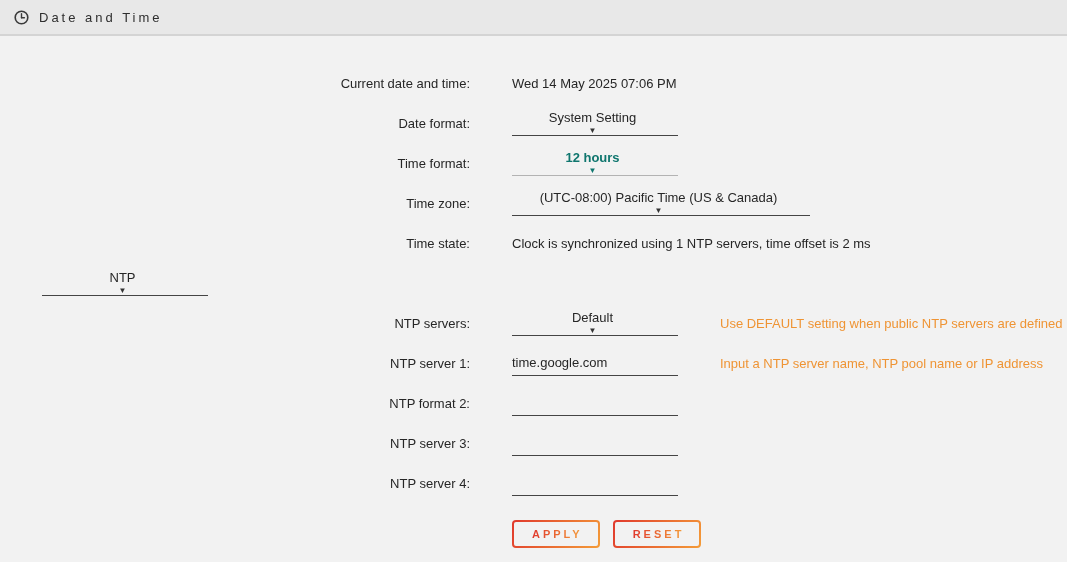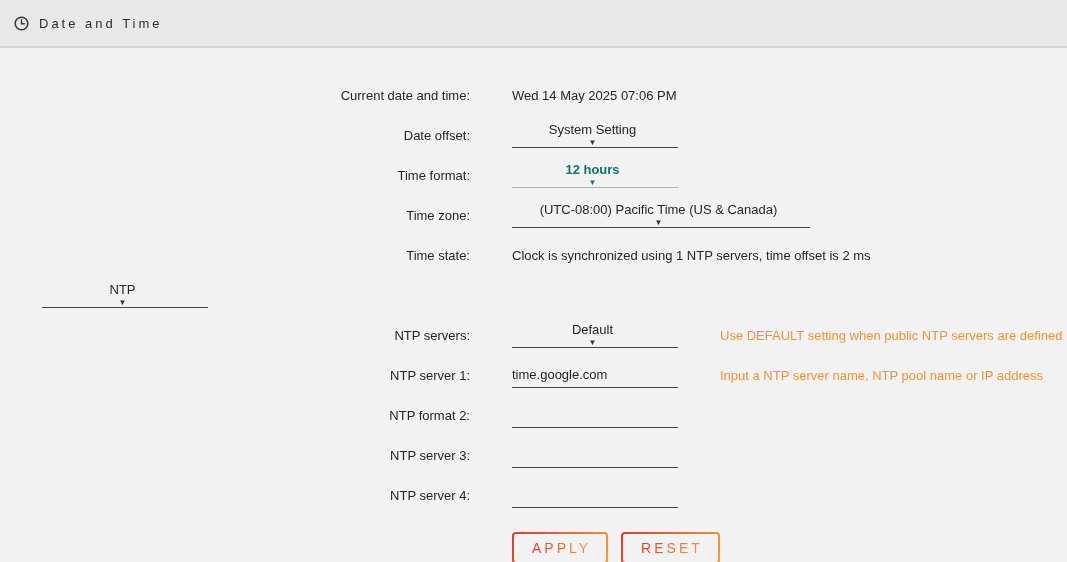--- a/index.html
+++ b/index.html
@@ -6,21 +6,21 @@
   html, body {
     margin: 0; padding: 0;
     width: 1067px; height: 562px;
     background: #f2f2f2;
     font-family: "Liberation Sans", sans-serif;
     color: #262626;
     overflow: hidden;
   }
   
   .header {
-    height: 48px;
+    height: 36px;
     background: #e8e8e8;
     border-bottom: 2px solid #d4d4d4;
     display: flex;
     align-items: center;
     padding: 0 14px;
   }
   .header .clock-icon { display: inline-flex; flex: none; }
   .header-title {
     margin-left: 10px;
     font-size: 13px;
@@ -96,22 +96,22 @@
   }
   .btn-inner {
     background: #f2f2f2;
     border-radius: 2px;
     padding: 6px 15px 6px 18px;
     display: flex;
     align-items: center;
     justify-content: center;
   }
   .btn-label {
-    font-size: 14px;
-    font-weight: 400;
+    font-size: 11px;
+    font-weight: 700;
     letter-spacing: 3px;
     color: #ea5c30;
   }
   @supports ((-webkit-background-clip: text) or (background-clip: text)) {
     .btn-label {
       background: linear-gradient(90deg, #e0392d, #f49c38);
       -webkit-background-clip: text;
       background-clip: text;
       -webkit-text-fill-color: transparent;
       color: transparent;
@@ -135,21 +135,21 @@
 <div class="form">
 
   <div class="row">
     <span class="row-label">Current date and time:</span>
     <div class="row-field auto">
       <span class="static-value">Wed 14 May 2025 07:06 PM</span>
     </div>
   </div>
 
   <div class="row">
-    <span class="row-label">Date offset:</span>
+    <span class="row-label">Date format:</span>
     <div class="row-field">
       <div class="select">
         <span class="val">System Setting</span>
         <span class="caret">▼</span>
       </div>
     </div>
   </div>
 
   <div class="row">
     <span class="row-label">Time format:</span>

